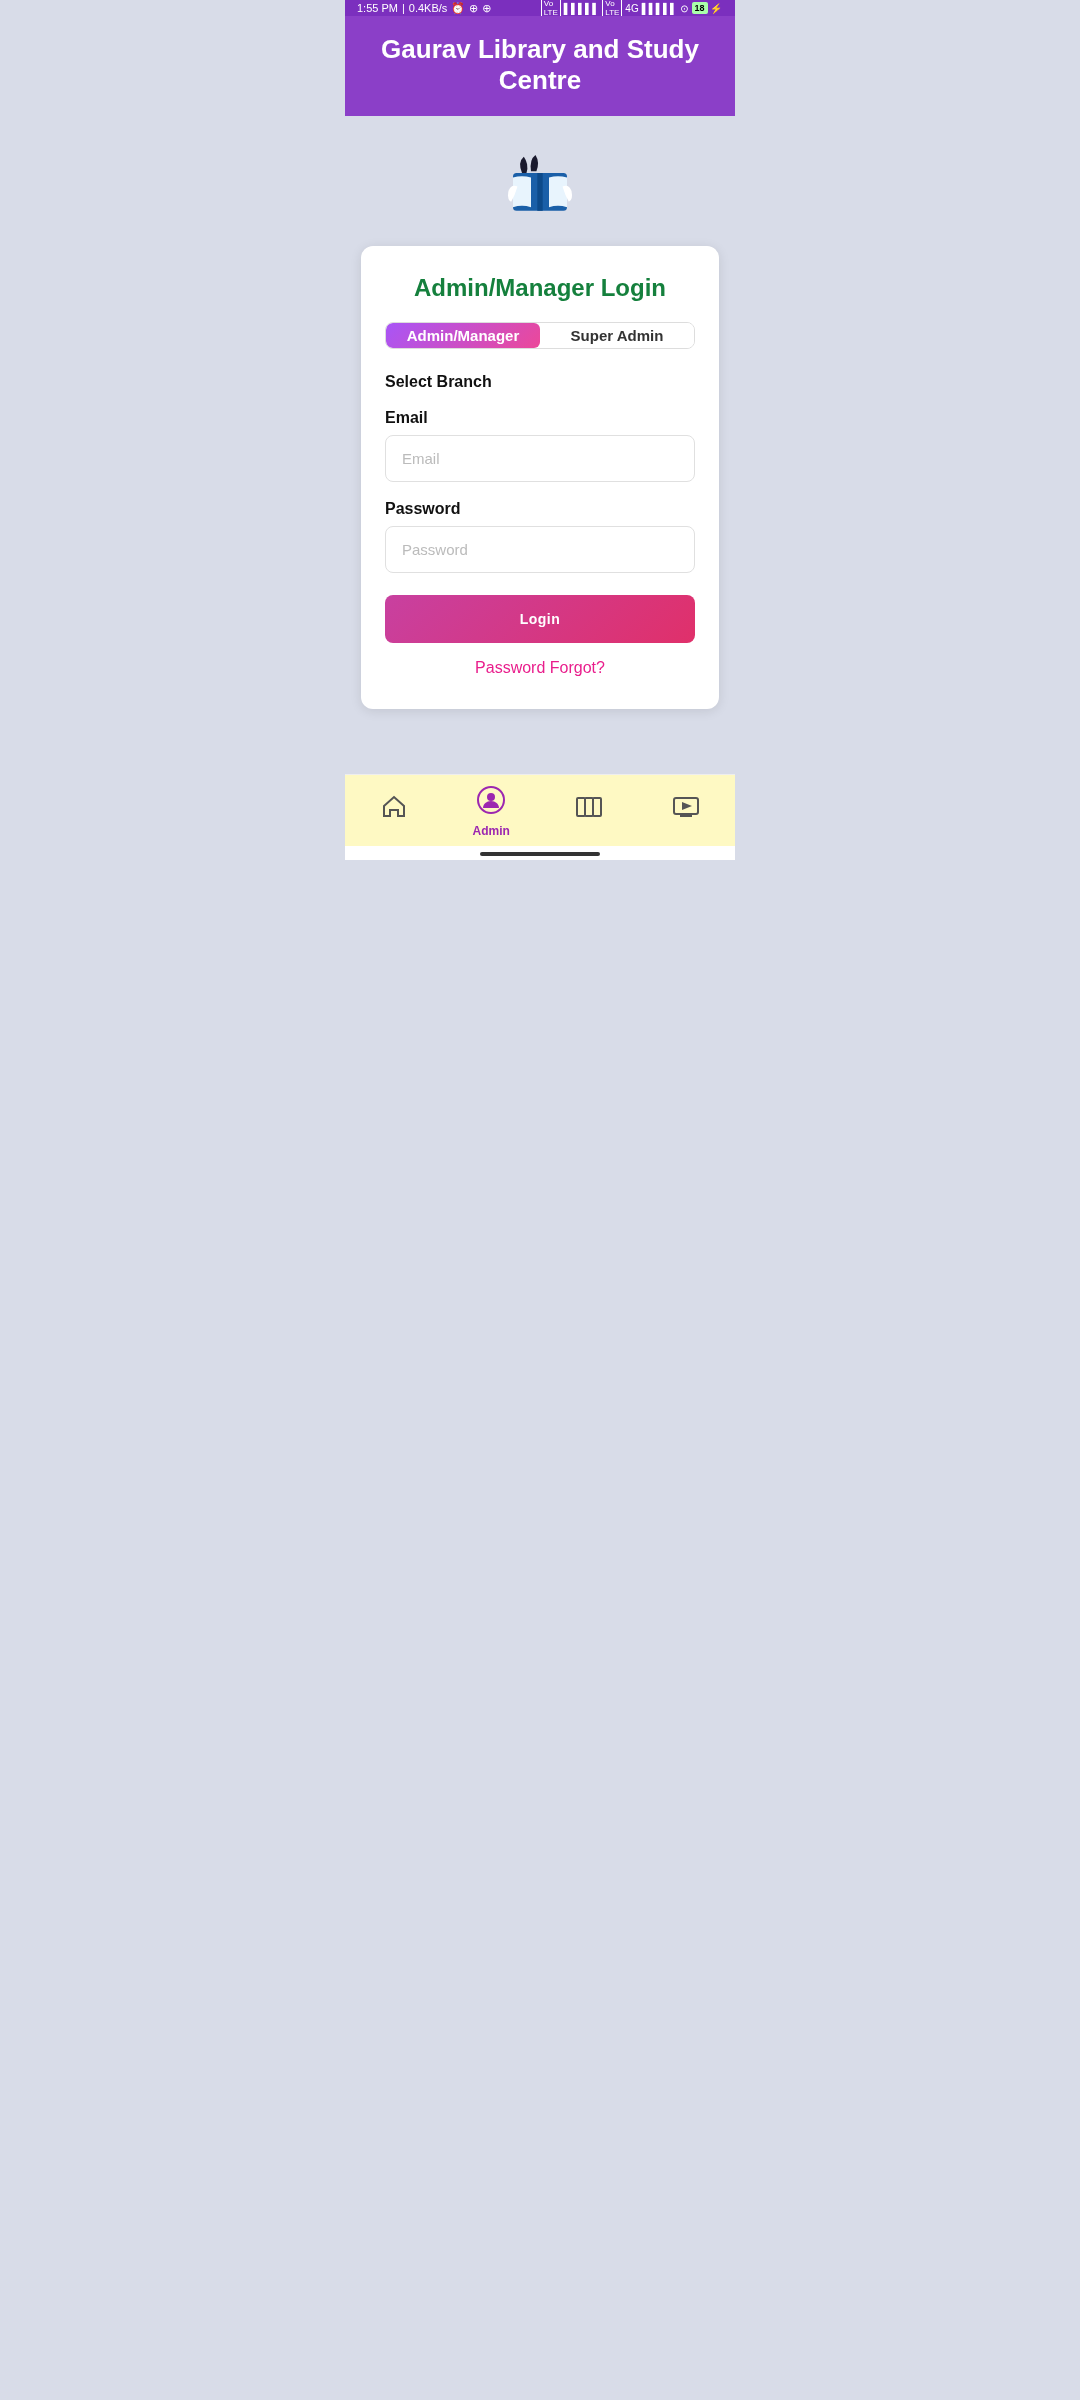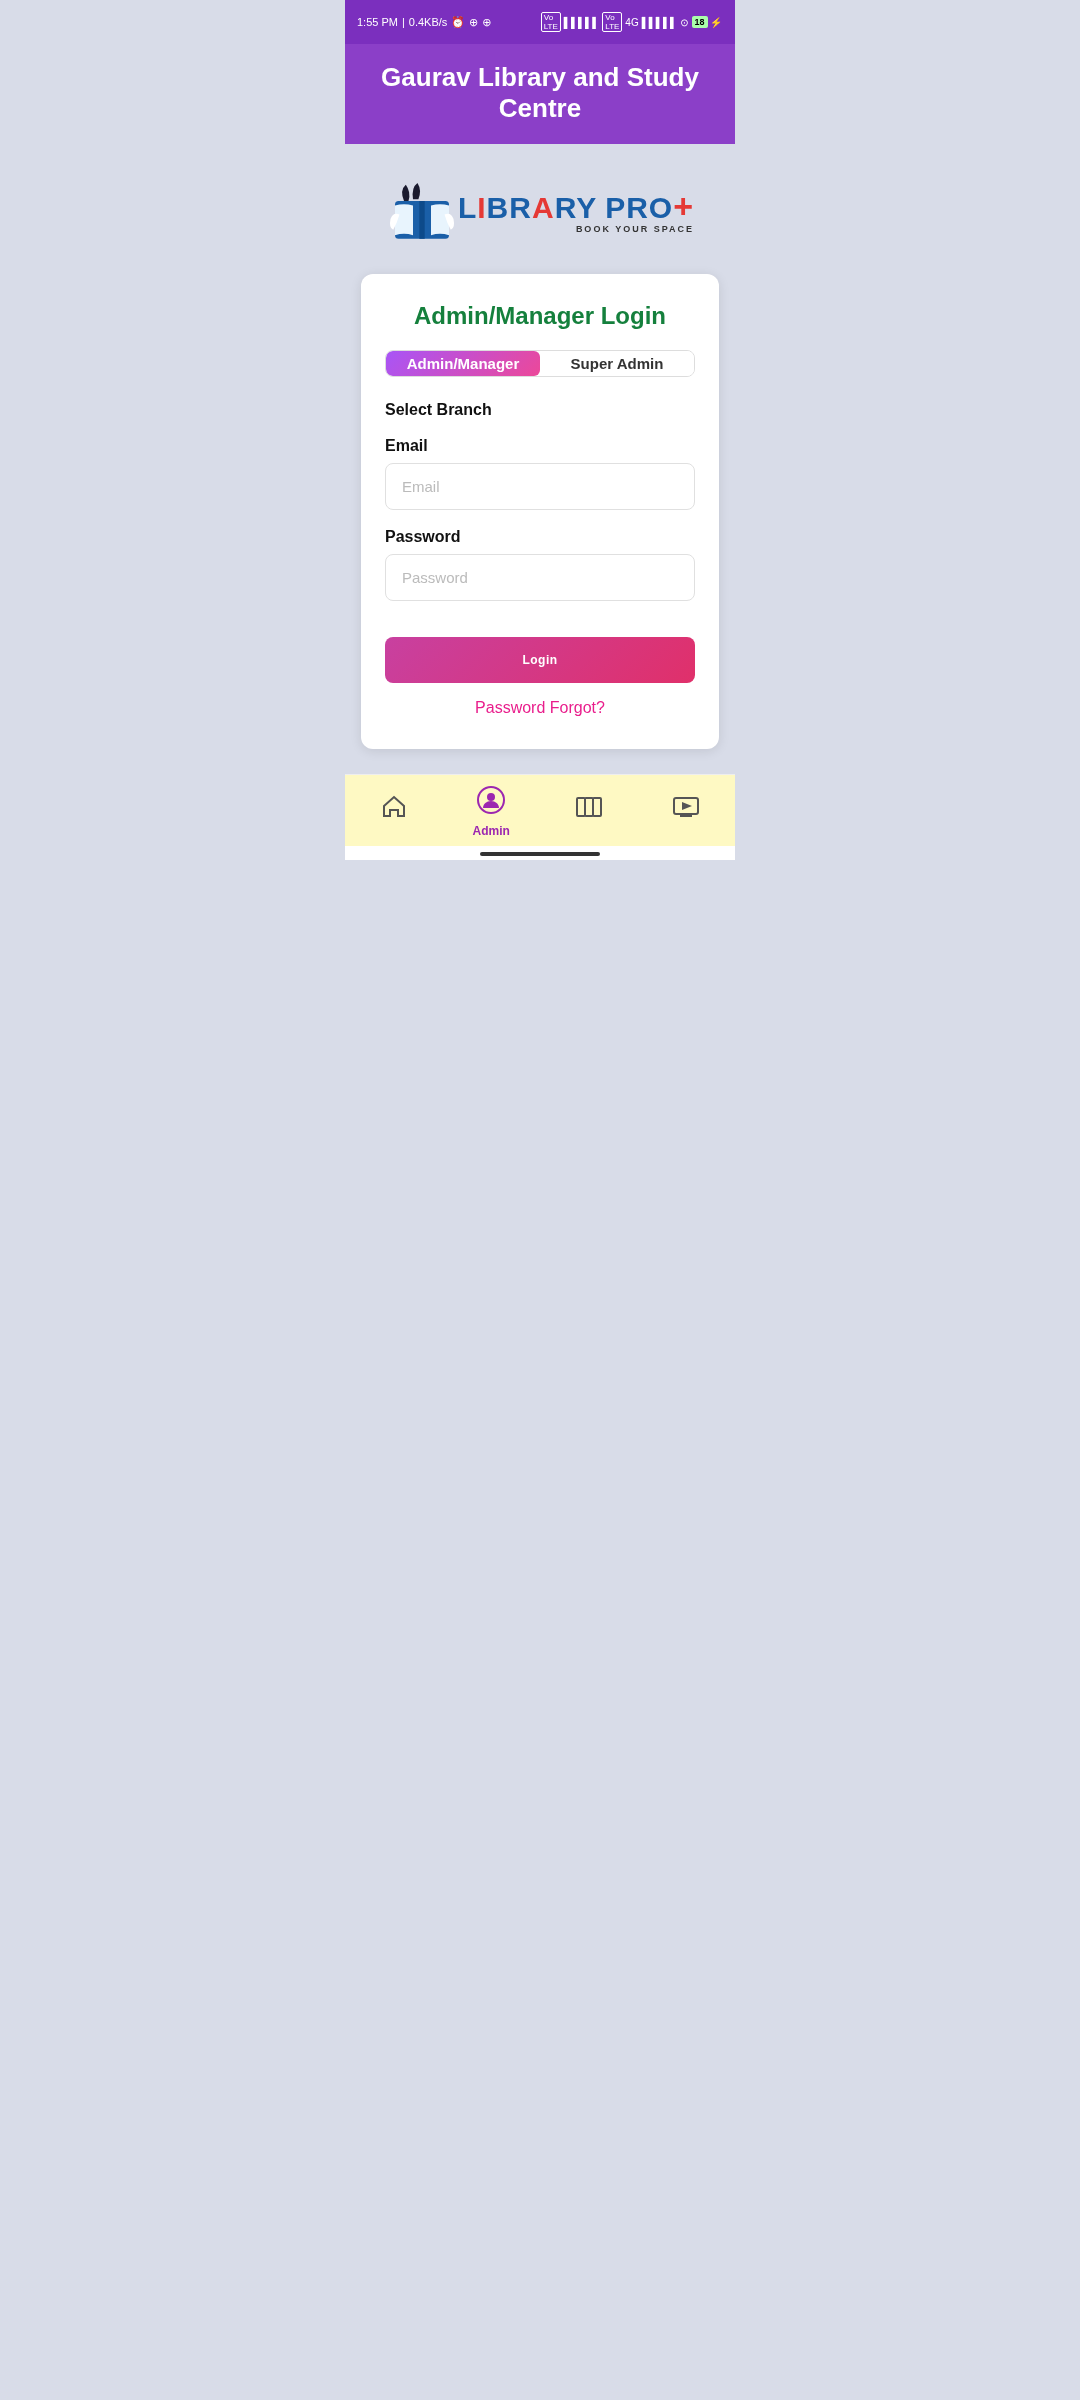--- a/index.html
+++ b/index.html
@@ -23,21 +23,21 @@
     
     .status-bar {
       background-color: #7b2fbe;
       color: white;
       display: flex;
       justify-content: space-between;
       align-items: center;
       padding: 6px 12px;
       font-size: 11px;
       font-weight: 500;
-      height: 44px;
+      height: 16px;
     }
 
     .status-left {
       display: flex;
       align-items: center;
       gap: 4px;
     }
 
     .status-right {
       display: flex;
@@ -212,26 +212,26 @@
     .text-input::placeholder {
       color: #bbb;
     }
 
     
     .login-btn {
       width: 100%;
       padding: 16px;
       background: linear-gradient(135deg, #c840a0, #e0306a);
       color: white;
-      font-size: 12px;
+      font-size: 14px;
       font-weight: 700;
       border: none;
       border-radius: 8px;
       cursor: pointer;
-      margin-top: 18px;
+      margin-top: 4px;
       margin-bottom: 16px;
       letter-spacing: 0.5px;
     }
 
     
     .password-forgot {
       text-align: center;
       color: #e91e8c;
       font-size: 16px;
       font-weight: 500;
@@ -344,27 +344,20 @@
       <rect x="37" y="30" width="6" height="42" fill="#0d4a8a"></rect>
 
       <path d="M5 50 Q8 42 15 45 Q12 55 8 62 Q3 60 5 50Z" fill="white"></path>
 
       <path d="M75 50 Q72 42 65 45 Q68 55 72 62 Q77 60 75 50Z" fill="white"></path>
 
       <path d="M20 30 Q15 18 22 12 Q28 20 25 30Z" fill="#1a1a2e"></path>
 
       <path d="M30 28 Q28 15 35 10 Q40 18 36 28Z" fill="#1a1a2e"></path>
     </svg>
-    <div class="logo-text-container">
-      <div class="logo-text-main">
-        <span style="font-size:30px; font-weight:900; color:#1a5fa8; letter-spacing:1px;">L<span style="color:#e53935;">I</span>BR<span style="color:#e53935;">A</span>RY</span>
-        <span style="font-size:30px; font-weight:900; color:#1a5fa8; letter-spacing:1px; margin-left:6px;">PRO<span style="color:#e53935; font-size:34px;">+</span></span>
-      </div>
-      <div class="logo-subtitle">BOOK YOUR SPACE</div>
-    </div>
   </div>
 
   <div class="login-card">
 
     <h2 class="login-title">Admin/Manager Login</h2>
 
     
     <div class="tab-switcher">
       <button class="tab-btn active">Admin/Manager</button>
       <button class="tab-btn inactive">Super Admin</button>

